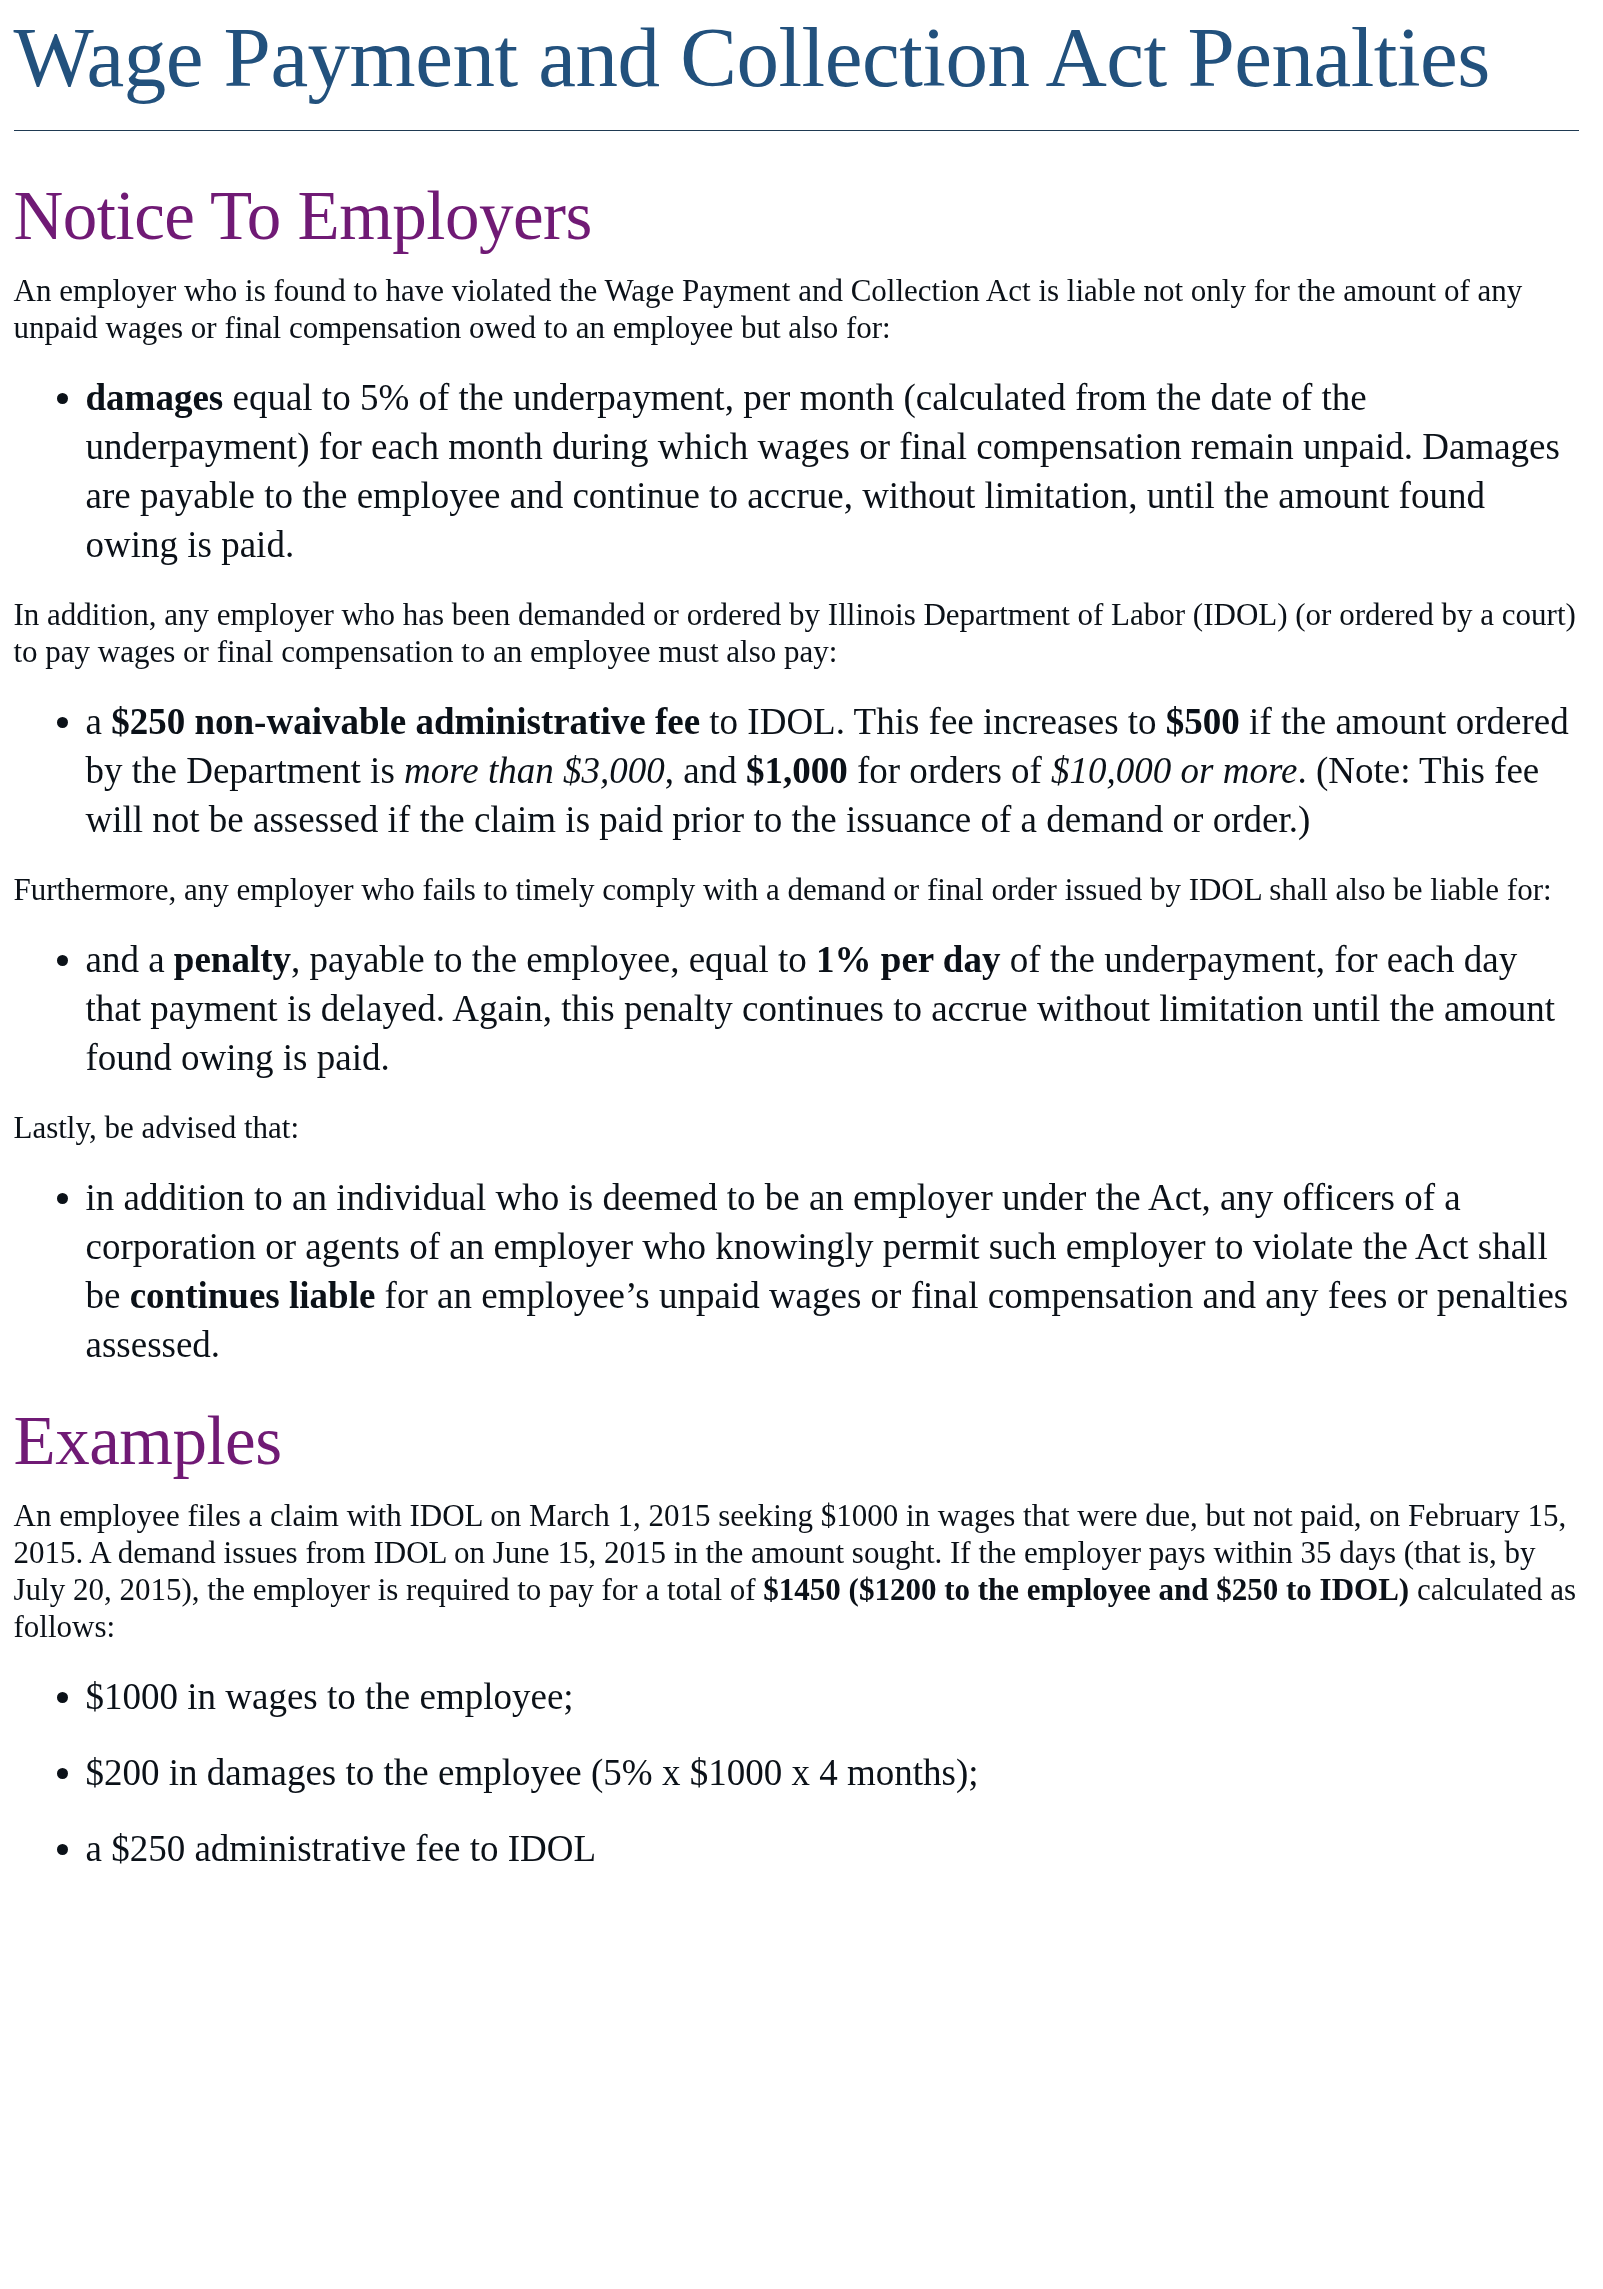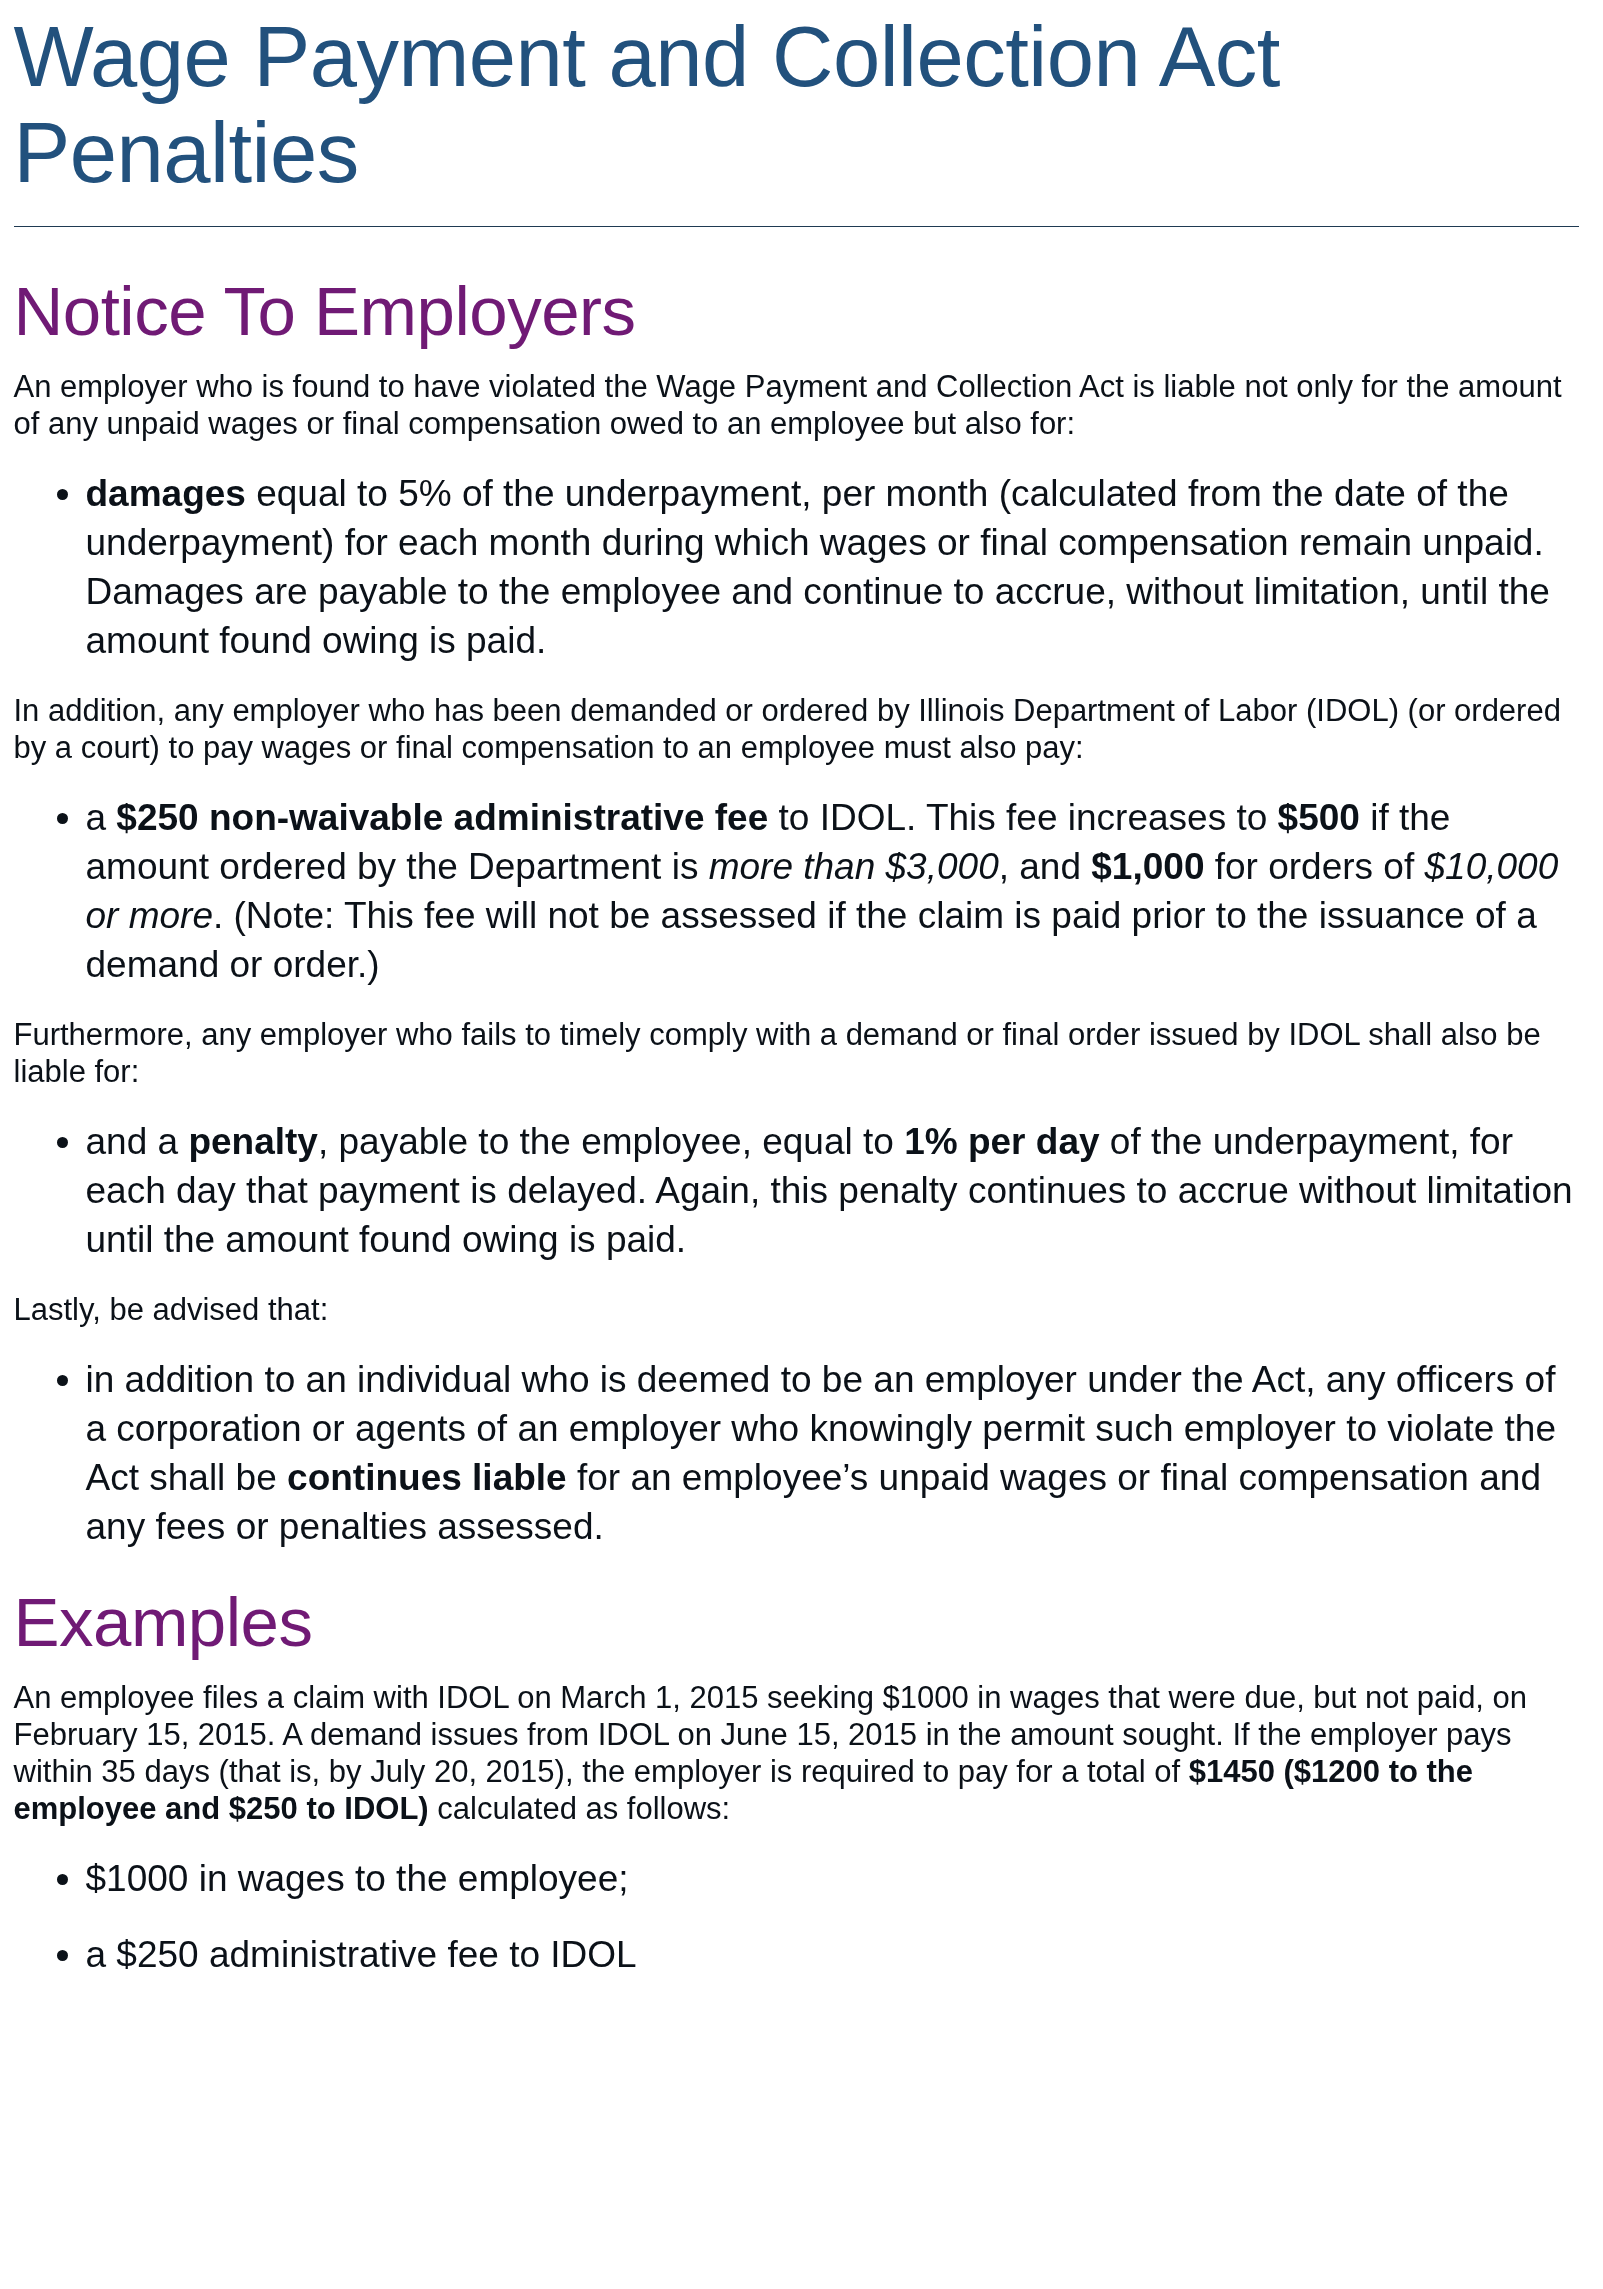--- a/index.html
+++ b/index.html
@@ -5,20 +5,21 @@
   html, body { margin: 0; padding: 0; background: #ffffff; }
   body {
     width: 1604px;
     height: 2290px;
     overflow: hidden;
     font-family: "Liberation Sans", "DejaVu Sans", sans-serif;
     color: #0b1118;
   }
   .page {
     padding: 0 25px 0 13.5px;
+    font-family: Liberation Serif, serif;
   }
   h1.title {
     margin: 0;
     padding-top: 9px;
     font-weight: 400;
     font-size: 85px;
     line-height: 96px;
     color: #22517d;
     letter-spacing: -0.5px;
   }
@@ -101,17 +102,18 @@
   <ul class="list">
     <li><span>in addition to an individual who is deemed to be an employer under the Act, any officers of a corporation or agents of an employer who knowingly permit such employer to violate the Act shall be </span><b>continues liable</b><span> for an employee’s unpaid wages or final compensation and any fees or penalties assessed.</span></li>
   </ul>
 
   <h2 class="section examples">Examples</h2>
 
   <p class="para"><span>An employee files a claim with IDOL on March 1, 2015 seeking $1000 in wages that were due, but not paid, on February 15, 2015. A demand issues from IDOL on June 15, 2015 in the amount sought. If the employer pays within 35 days (that is, by July 20, 2015), the employer is required to pay for a total of </span><b>$1450 ($1200 to the employee and $250 to IDOL)</b><span> calculated as follows:</span></p>
 
   <ul class="list">
     <li>$1000 in wages to the employee;</li>
+    <li>$200 in damages to the employee (5% x $1000 x 4 months);</li>
     <li>a $250 administrative fee to IDOL</li>
   </ul>
 
 </div>
 
 
 </body></html>

